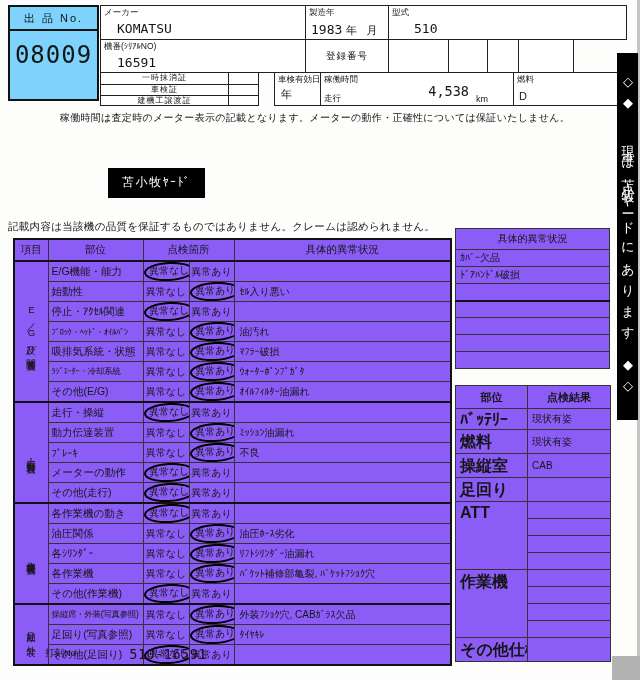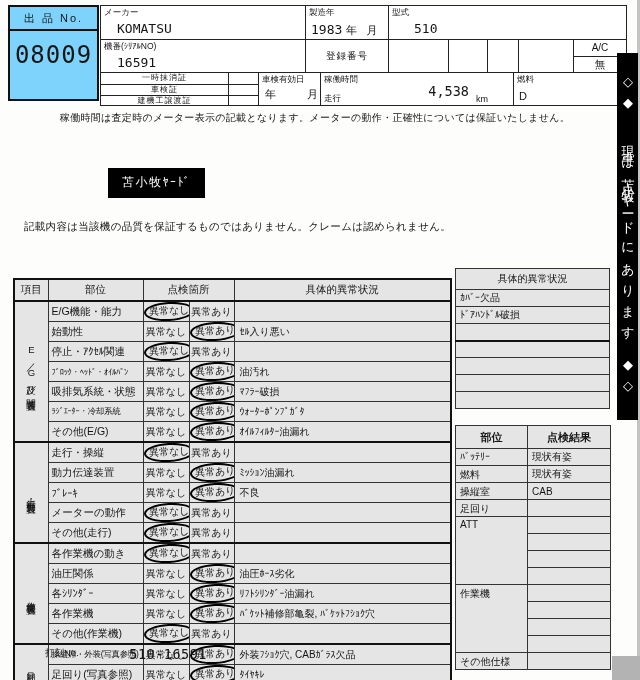--- a/index.html
+++ b/index.html
@@ -31,24 +31,24 @@
   .box-row:last-child{border-bottom:none;}
   .shk-val{position:absolute;bottom:3px;left:6px;font-size:11px;letter-spacing:10px;white-space:nowrap;}
   .hr-line{position:absolute;left:0;right:0;font-size:8.5px;}
   .hours-num{position:absolute;left:100px;top:10px;width:48px;text-align:right;font-size:13.5px;}
   .hours-unit{position:absolute;left:161px;top:14px;font-size:13px;margin-left:43px;}
   .km-unit{position:absolute;left:155px;top:14px;font-size:9px;}
 
   
   .note-meter{position:absolute;left:10px;top:111px;width:610px;text-align:center;font-size:10px;letter-spacing:.3px;}
   .yard-badge{position:absolute;left:108px;top:168px;background:#000;color:#fff;font-size:12px;letter-spacing:1.5px;padding:6px 14px 7px;white-space:nowrap;}
-  .claim-note{position:absolute;left:24px;top:220px;font-size:10.5px;letter-spacing:.3px;}
-
-  
-  table{border-collapse:collapse;table-layout:fixed;background:#e5e5e5;margin-top:40px;}
+  .claim-note{position:absolute;left:8px;top:220px;font-size:10.5px;letter-spacing:.3px;}
+
+  
+  table{border-collapse:collapse;table-layout:fixed;background:#8b5cf6;}
   th,td{border:1px solid #333;padding:0;overflow:hidden;white-space:nowrap;}
   th{font-weight:normal;}
 
   
   .main-table{position:absolute;left:13px;top:238px;width:437px;border:2px solid #111;}
   .main-table thead th{height:20px;font-size:10.5px;text-align:center;}
   .main-table tbody tr{height:17px;}
   .group-first td{border-top:2px solid #111;}
   .group-cell{text-align:center;vertical-align:middle;border-right:1px solid #333;}
   .group-cell .vtext{writing-mode:vertical-rl;text-orientation:upright;font-size:9.5px;line-height:1;letter-spacing:1px;display:inline-block;}
@@ -62,21 +62,21 @@
   .extra-table{position:absolute;left:455px;top:228px;width:155px;border:1.5px solid #111;}
   .extra-table thead th{height:20px;font-size:10px;text-align:center;}
   .extra-table tbody tr{height:17px;}
   .extra-table tbody td{font-size:10px;padding-left:4px;}
   .extra-table tr.thick-top td{border-top:2px solid #111;}
 
   
   .result-table{position:absolute;left:455px;top:385px;width:155px;border:1.5px solid #111;}
   .result-table thead th{height:22px;font-size:11px;text-align:center;font-weight:600;}
   .result-table tbody tr{height:17px;}
-  .res-part{font-size:10px;padding:2px 0 0 4px;vertical-align:top;}
+  .res-part{font-size:16px;padding:2px 0 0 4px;vertical-align:top;font-weight:bold;}
   .res-val{font-size:10px;padding-left:4px;}
 
   
   .banner{position:absolute;left:617px;top:53px;width:21px;height:367px;background:#000;color:#fff;
     writing-mode:vertical-rl;text-orientation:upright;font-size:13px;letter-spacing:6px;
     display:flex;align-items:center;justify-content:center;z-index:5;}
 
   
   .stamp{position:absolute;left:45px;top:644px;}
   .stamp-label{font-size:9.5px;margin-right:46px;vertical-align:middle;}
@@ -118,36 +118,32 @@
       <span class="lbl">機番(ｼﾘｱﾙNO)</span>
       <div class="val mono" style="left:16px;top:15px">16591</div>
     </div>
     <div class="hcell" style="left:205px;top:34px;width:84px;height:34px">
       <div style="position:absolute;inset:0;display:flex;align-items:center;justify-content:center;font-size:9.5px;letter-spacing:1px">登録番号</div>
     </div>
     <div class="hcell" style="left:288px;top:34px;width:61px;height:34px"></div>
     <div class="hcell" style="left:348px;top:34px;width:40px;height:34px"></div>
     <div class="hcell" style="left:387px;top:34px;width:32px;height:34px"></div>
     <div class="hcell" style="left:418px;top:34px;width:56px;height:34px"></div>
-    <div class="hcell" style="left:473px;top:34px;width:54px;height:34px">
-      <div class="ac-top">A/C</div>
-      <div class="ac-bot">無</div>
-    </div>
 
     <div class="hcell" style="left:0;top:67px;width:129px;height:34px">
       <div class="doc-row">一時抹消証</div>
       <div class="doc-row">車検証</div>
       <div class="doc-row">建機工譲渡証</div>
     </div>
     <div class="hcell" style="left:128px;top:67px;width:31px;height:34px">
       <div class="box-row"></div>
       <div class="box-row"></div>
       <div class="box-row"></div>
     </div>
-    <div class="hcell" style="left:158px;top:67px;width:86px;height:34px">
+    <div class="hcell" style="left:174px;top:67px;width:86px;height:34px">
       <span class="lbl">車検有効日</span>
       <div class="shk-val">年　月</div>
     </div>
     <div class="hcell" style="left:220px;top:67px;width:194px;height:34px">
       <span class="lbl">稼働時間</span>
       <div class="hours-num mono">4,538</div>
       <div class="hours-unit" style="top:8px">hrs</div>
       <div class="hr-line" style="left:3px;top:20px">走行</div>
       <div class="km-unit" style="top:21px">km</div>
     </div>

